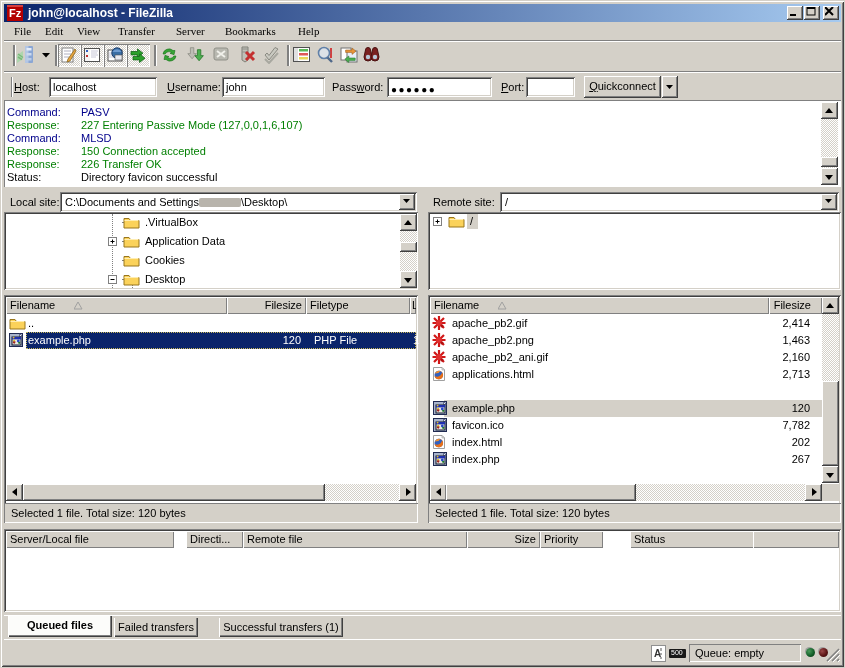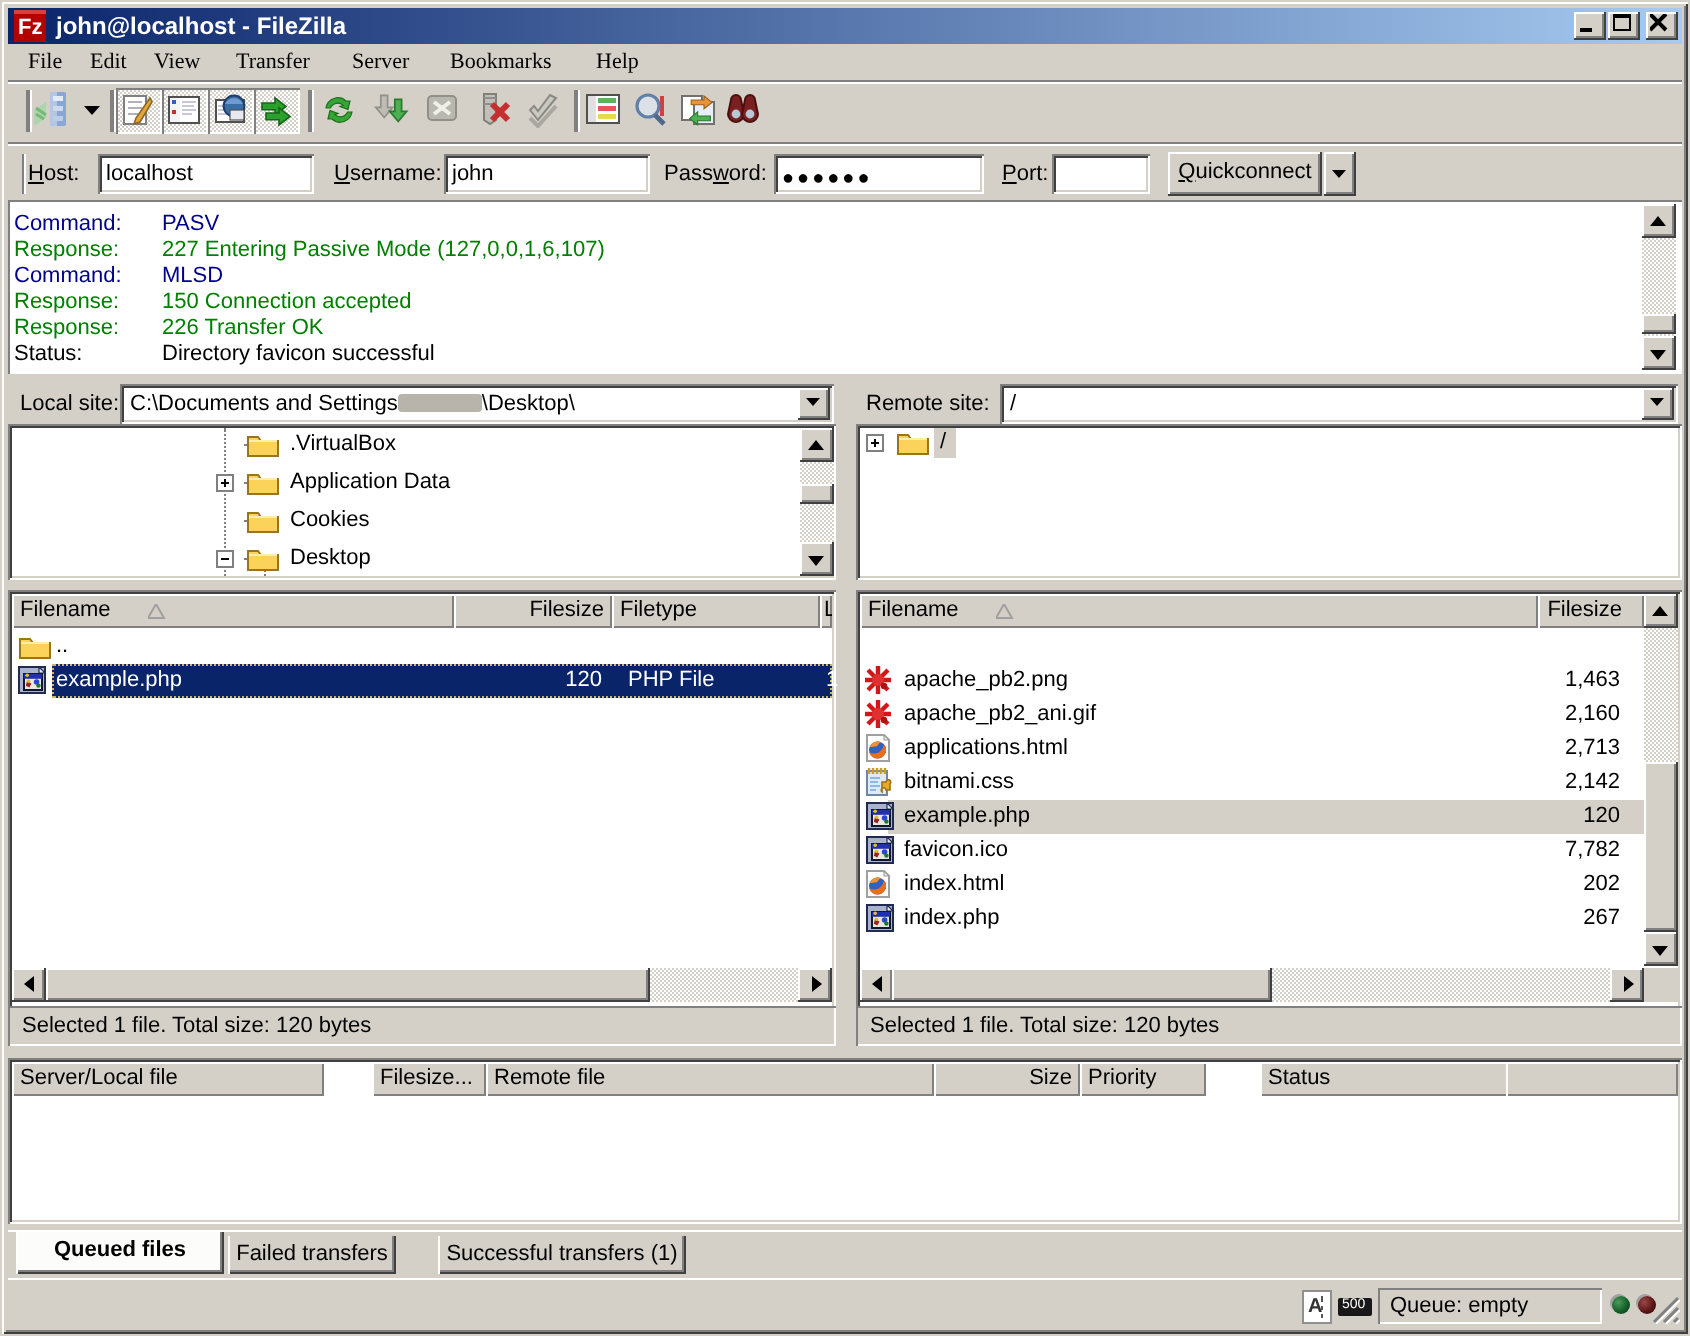--- a/index.html
+++ b/index.html
@@ -406,20 +406,31 @@
   <div class="abs" style="left:39px;top:0px;width:11px;height:15px;background:#d4d0c8"></div>
   <span class="abs" style="left:42px;top:1px">/</span>
 </div>
 
 <div class="abs sunken white" style="left:428px;top:295px;width:413px;height:228px"></div>
 <div class="hcell" style="left:430px;top:297px;width:339px">Filename<svg width="9" height="8" style="position:absolute;left:68px;top:5px">
       <path d="M4 0 L8 7 H0 Z" fill="none" stroke="#a0a0a0"></path>
     </svg></div>
 <div class="hcell r" style="left:769px;top:297px;width:53px;padding-right:11px">Filesize</div>
 <div id="rrows" class="abs" style="left:430px;top:314px;width:392px;height:170px">
+  <div class="row" style="left:0;top:1px;width:392px">
+    <svg class="icon16" style="left:1px" width="17" height="16">
+        <g stroke="#d01818" stroke-width="2.2">
+          <path d="M8 1 v14 M1.5 8 h13 M3 3 l10 10 M13 3 l-10 10"></path>
+        </g>
+        <circle cx="8" cy="8" r="3" fill="#e03030"></circle>
+        <circle cx="11" cy="11" r="1.6" fill="#b01010"></circle>
+      </svg>
+    <span class="fname">apache_pb2.gif</span>
+      <span class="fsize" style="left:300px;width:80px">2,414</span>
+  </div>
   <div class="row" style="left:0;top:18px;width:392px">
     <svg class="icon16" style="left:1px" width="17" height="16">
         <g stroke="#d01818" stroke-width="2.2">
           <path d="M8 1 v14 M1.5 8 h13 M3 3 l10 10 M13 3 l-10 10"></path>
         </g>
         <circle cx="8" cy="8" r="3" fill="#e03030"></circle>
         <circle cx="11" cy="11" r="1.6" fill="#b01010"></circle>
       </svg>
     <span class="fname">apache_pb2.png</span>
       <span class="fsize" style="left:300px;width:80px">1,463</span>
@@ -438,30 +449,20 @@
   <div class="row" style="left:0;top:52px;width:392px">
     <svg class="icon16" style="left:2px;top:1px" width="15" height="15">
         <path d="M1.5 0.5 h8.5 l2.5 2.5 v10.5 h-11 z" fill="#fff" stroke="#a0a0a0"></path>
         <path d="M10 0.5 v2.5 h2.5 z" fill="#e8e8e8" stroke="#a0a0a0" stroke-width="0.6"></path>
         <circle cx="6.8" cy="8" r="4.3" fill="#3060c0"></circle>
         <path d="M6.8 3.7 a4.3 4.3 0 1 1 -4.2 5.4 a5 5 0 0 0 7.4 -4.2 z" fill="#e87018"></path>
         <path d="M2.8 6.6 a4.3 4.3 0 0 1 5.4 -2.7 l-1.7 2.2 z" fill="#f09030"></path>
       </svg>
     <span class="fname">applications.html</span>
       <span class="fsize" style="left:300px;width:80px">2,713</span>
-  </div>
-  <div class="row" style="left:0;top:69px;width:392px">
-    <svg class="icon16" style="left:2px;top:0px" width="15" height="16">
-        <rect x="1.5" y="2.5" width="10" height="12" fill="#dceafa" stroke="#7088a8"></rect>
-        <path d="M2.5 1 v3 M4.5 1 v3 M6.5 1 v3 M8.5 1 v3 M10.5 1 v3" stroke="#c8a020" stroke-width="1.2"></path>
-        <path d="M3 6 h5 M3 8 h4 M3 10 h5 M3 12 h3" stroke="#90b8e0"></path>
-        <path d="M9 8 h2 a1.2 1.2 0 1 1 2 1 v3 h-2 a1.2 1.2 0 1 0 -2 1 z" fill="#e8a828" stroke="#a07010" stroke-width="0.8"></path>
-      </svg>
-    <span class="fname">bitnami.css</span>
-      <span class="fsize" style="left:300px;width:80px">2,142</span>
   </div>
   <div class="row" style="left:0;top:86px;width:392px">
     <div class="abs" style="left:14px;top:0;width:378px;height:17px;background:#d4d0c8"></div>
     <svg class="icon16" style="top:1px" width="15" height="15">
         <rect x="0.5" y="0.5" width="13" height="13" fill="#a9b4cc" stroke="#202a52"></rect>
         <path d="M10.5 0.5 l3 3 l-3 0 z" fill="#e8ecf4" stroke="#202a52" stroke-width="0.6"></path>
         <rect x="3" y="4" width="9" height="8" fill="#e8e8e0" stroke="#10182e"></rect>
         <rect x="3" y="4" width="9" height="2.4" fill="#2030b0"></rect>
         <circle cx="4.6" cy="4.6" r="0.9" fill="#e8c020"></circle>
         <path d="M4.5 7.5 l2.2 1.2 l-1 2 l-1.8 -0.8 z" fill="#a02020"></path>
@@ -537,22 +538,22 @@
 <div class="sthumb" style="left:446px;top:484px;width:190px;height:17px"></div>
 <div class="sbtn" style="left:805px;top:484px">
     <svg width="8" height="9" style="left:6px;top:4px">
       <path d="M1 0 v8 L6 4 Z" fill="#000"></path>
     </svg>
   </div>
 <div class="abs" style="left:822px;top:484px;width:17px;height:17px;background:#d4d0c8"></div>
 <div class="selinfo" style="left:428px;top:503px;width:413px">Selected 1 file. Total size: 120 bytes</div>
 
 <div class="abs sunken white" style="left:4px;top:529px;width:837px;height:83px"></div>
-<div class="hcell" style="left:6px;top:531px;width:156px">Server/Local file</div>
-<div class="hcell" style="left:186px;top:531px;width:57px">Filesize...</div>
+<div class="hcell" style="left:6px;top:531px;width:168px">Server/Local file</div>
+<div class="hcell" style="left:186px;top:531px;width:57px">Directi...</div>
 <div class="hcell" style="left:243px;top:531px;width:224px">Remote file</div>
 <div class="hcell r" style="left:467px;top:531px;width:73px">Size</div>
 <div class="hcell" style="left:540px;top:531px;width:63px">Priority</div>
 <div class="hcell" style="left:630px;top:531px;width:150px">Status</div>
 <div class="hcell" style="left:753px;top:531px;width:86px">&nbsp;</div>
 
 <div id="tabs" class="abs" style="left:4px;top:615px;width:837px;height:24px">
   <div class="abs" style="left:0;top:0;width:837px;height:1px;background:#fff"></div>
   <div class="tab active" style="left:4px;top:1px;width:104px">Queued files</div>
   <div class="tab" style="left:110px;top:3px;width:84px">Failed transfers</div>

